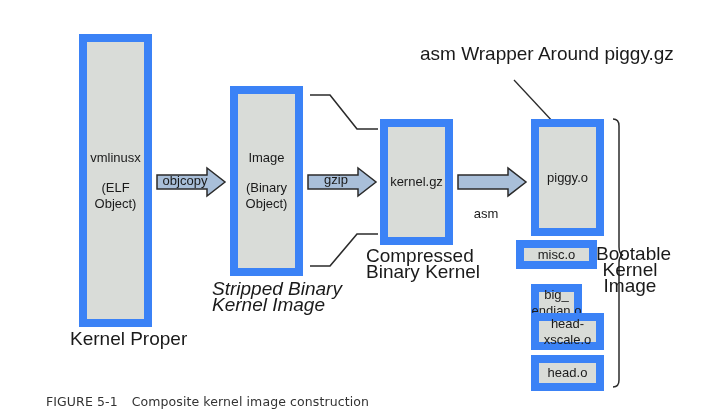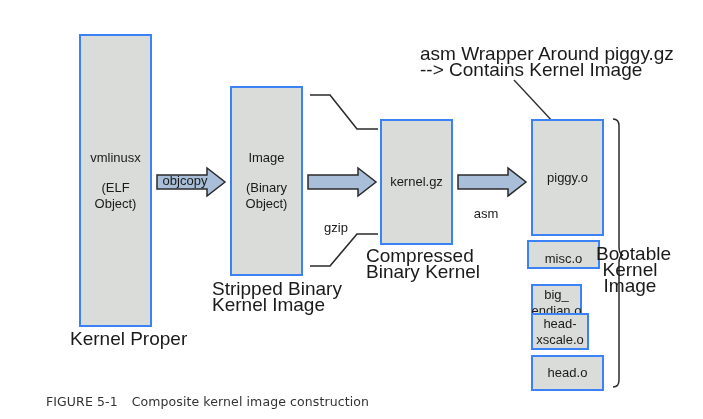--- a/index.html
+++ b/index.html
@@ -1,18 +1,18 @@
 <!DOCTYPE html>
 <html><head>
 <meta charset="utf-8">
 <style>
   html, body { margin:0; padding:0; background:#ffffff; }
   body { width:703px; height:419px; position:relative; overflow:hidden;
          font-family:"Liberation Sans", sans-serif; color:#1a1a1a; }
-  .box { position:absolute; background:#d9dcd8; border:2px solid #3b82f6; box-sizing:border-box;
+  .box { position:absolute; background:#d9dcd8; border:8px solid #3b82f6; box-sizing:border-box;
          display:flex; flex-direction:column; align-items:center; justify-content:center;
          text-align:center; font-size:13px; line-height:16px; }
   .lbl { position:absolute; text-align:center; font-size:19px; line-height:16px; white-space:nowrap; }
   .arrow-wrap { position:absolute; }
   .arrow-label { position:absolute; font-size:13px; line-height:16px; text-align:center; }
   .caption { position:absolute; left:46px; top:394px; font-family:"DejaVu Sans", sans-serif; font-size:12.5px; color:#333; letter-spacing:0.1px; }
   .caption .num { margin-right:14px;text-align:right; }
   svg.overlay { position:absolute; left:0; top:0; }
   .gap { height:14px; }
 </style>
@@ -44,66 +44,65 @@
   </svg>
   <span class="arrow-label" style="left:4px;top:7px;width:52px;">objcopy</span>
 </div>
 
 <div class="box" style="left:230px;top:86px;width:73px;height:190px;">
   <span>Image</span>
   <div class="gap"></div>
   <span>(Binary</span>
   <span>Object)</span>
 </div>
-<div class="lbl" style="left:212px;top:281px;width:110px;">
+<div class="lbl" style="left:212px;top:281px;width:110px;font-style:italic;">
   <div>Stripped Binary</div>
   <div>Kernel Image</div>
 </div>
 
 <div class="arrow-wrap" style="left:306px;top:166px;width:72px;height:32px;">
   <svg width="72" height="32">
     <polygon points="2,9 52,9 52,2 70,16 52,30 52,23 2,23" fill="#a9bfd9" stroke="#2b2b2b" stroke-width="1.5"></polygon>
   </svg>
-  <span class="arrow-label" style="left:4px;top:6px;width:52px;margin-top:48px;">gzip</span>
+  <span class="arrow-label" style="left:4px;top:6px;width:52px;">gzip</span>
 </div>
 
 <div class="box" style="left:380px;top:119px;width:73px;height:126px;">
   <span>kernel.gz</span>
 </div>
 <div class="lbl" style="left:366px;top:248px;width:100px;">
   <div>Compressed</div>
   <div>Binary Kernel</div>
 </div>
 
 <div class="arrow-wrap" style="left:456px;top:166px;width:72px;height:32px;">
   <svg width="72" height="32">
     <polygon points="2,9 52,9 52,2 70,16 52,30 52,23 2,23" fill="#a9bfd9" stroke="#2b2b2b" stroke-width="1.5"></polygon>
   </svg>
   <span class="arrow-label" style="left:4px;top:6px;width:52px;margin-top:34px;">asm</span>
 </div>
 
 <div class="lbl" style="left:420px;top:46px;width:200px;">
   <div>asm Wrapper Around piggy.gz</div>
-  <div>--&gt; Contains Kernel Image</div>
 </div>
 
 <div class="box" style="left:531px;top:119px;width:73px;height:117px;">
   <span>piggy.o</span>
 </div>
 
-<div class="box" style="left:527px;top:240px;width:73px;height:29px;justify-content:flex-end;">
+<div class="box" style="left:516px;top:240px;width:81px;height:29px;">
   <span>misc.o</span>
 </div>
 
 <div class="box" style="left:531px;top:284px;width:51px;height:37px;">
   <span>big_</span>
   <span>endian.o</span>
 </div>
 
-<div class="box" style="left:531px;top:313px;width:58px;height:37px;">
+<div class="box" style="left:531px;top:313px;width:73px;height:37px;">
   <span>head-</span>
   <span>xscale.o</span>
 </div>
 
 <div class="box" style="left:531px;top:355px;width:73px;height:36px;">
   <span>head.o</span>
 </div>
 
 <div class="lbl" style="left:596px;top:231px;width:68px;margin-top:15px;">
   <div>Bootable</div>

